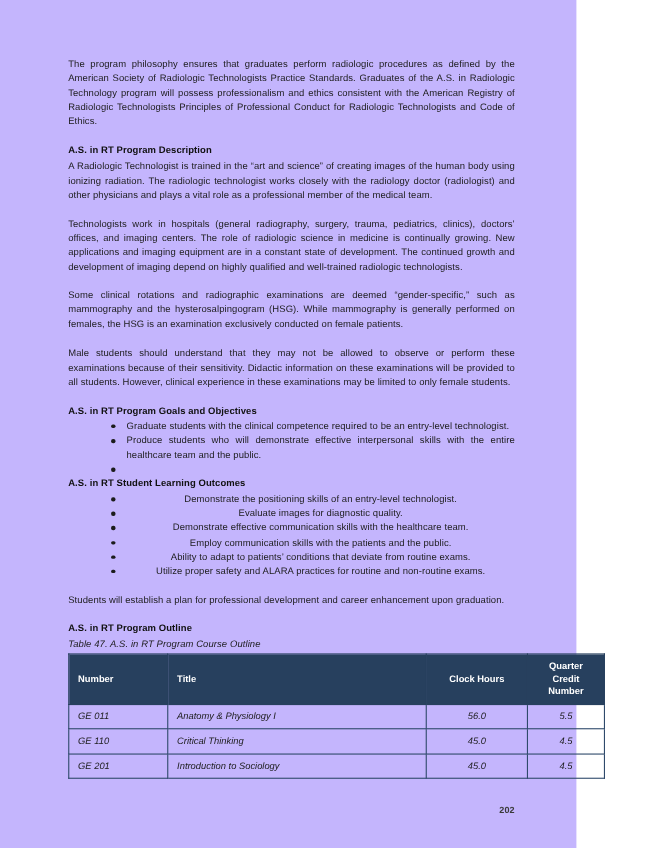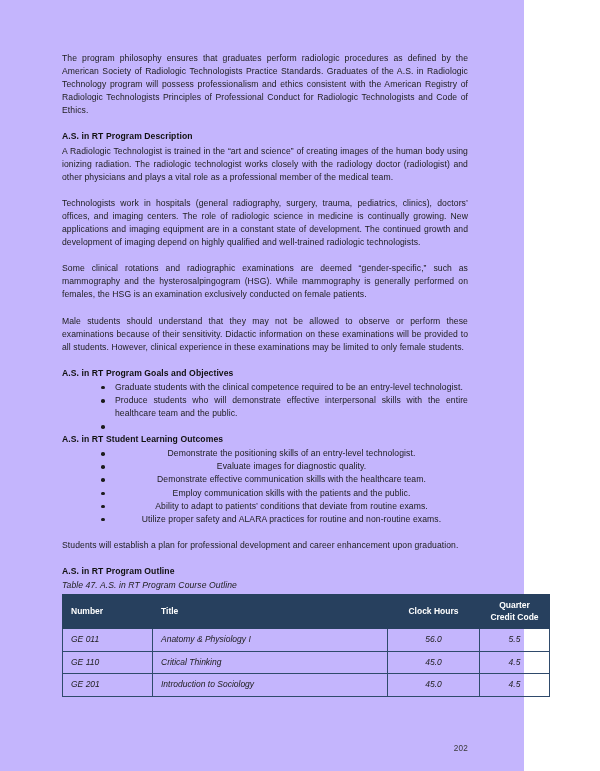--- a/index.html
+++ b/index.html
@@ -124,24 +124,25 @@
   table.course-table td.center {
     text-align: center;
   }
   .col-number { width: 90px; }
   .col-title  { width: 235px; }
   .col-clock  { width: 92px; }
   .col-qch    { width: 70px; }
   .page-number {
     position: absolute;
     right: 56px;
-    bottom: 18px;
+    bottom: 30px;
     font-size: 8.2px;
     color: #3a3a3a;
     letter-spacing: 0.02em;
+    font-weight: bold;
   }
 </style>
 </head>
 <body>
 
 <div class="page">
 
   <p class="body-text">The program philosophy ensures that graduates perform radiologic procedures as defined by the American Society of Radiologic Technologists Practice Standards. Graduates of the A.S. in Radiologic Technology program will possess professionalism and ethics consistent with the American Registry of Radiologic Technologists Principles of Professional Conduct for Radiologic Technologists and Code of Ethics.</p>
 
   <div class="section-block">
@@ -187,21 +188,21 @@
         <col class="col-number">
         <col class="col-title">
         <col class="col-clock">
         <col class="col-qch">
       </colgroup>
       <thead>
         <tr>
           <th class="th-left">Number</th>
           <th class="th-left">Title</th>
           <th>Clock Hours</th>
-          <th>Quarter Credit Code</th>
+          <th>Quarter Credit Number</th>
         </tr>
       </thead>
       <tbody>
         <tr>
           <td class="num">GE 011</td>
           <td class="title">Anatomy &amp; Physiology I</td>
           <td class="center">56.0</td>
           <td class="center">5.5</td>
         </tr>
         <tr>

